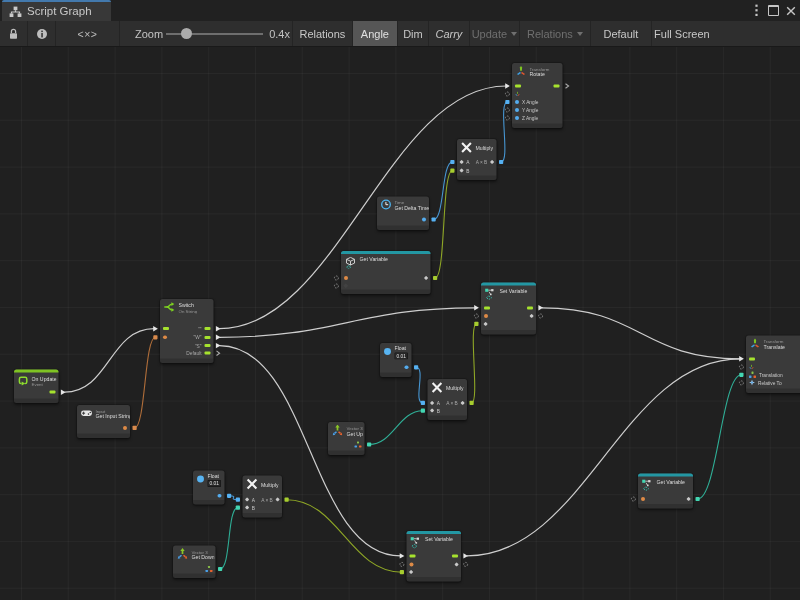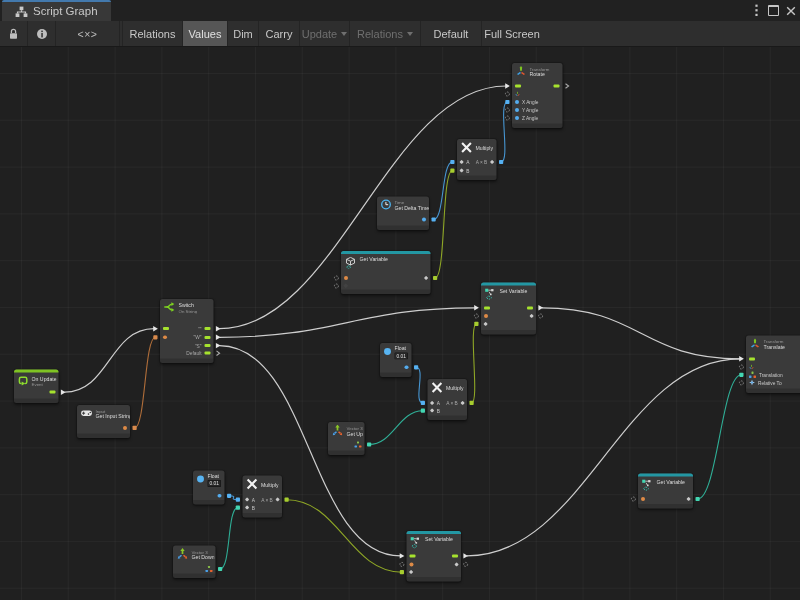--- a/index.html
+++ b/index.html
@@ -46,21 +46,21 @@
   .g-obj{width:6.4px;height:6.4px;background:#c9c9c9;transform:rotate(45deg);border-radius:1.2px;}
   .g-ghost{width:7.2px;height:7.2px;background:#424242;transform:rotate(45deg);border-radius:1.4px;}
   .g-v3{position:relative;width:14px;height:12.8px;}
   .g-v3 i{position:absolute;width:4.8px;height:4.8px;border-radius:0.8px;}
   .g-v3 .a{left:4.6px;top:0;background:#8bc34a;}
   .g-v3 .b{left:0;bottom:0;background:#4aa0e8;}
   .g-v3 .c{right:0;bottom:0;background:#e8622e;}
   
   #tabbar{position:absolute;left:0;top:0;width:800px;height:21px;background:#212121;z-index:10;}
   #tab{position:absolute;left:2px;top:0;width:109px;height:21px;background:#383838;
-       border-top:2px solid #4379ad;border-radius:2px 2px 0 0;display:flex;align-items:center;gap:5px;padding:0 13px;box-sizing:border-box;}
+       border-top:2px solid #4379ad;border-radius:2px 2px 0 0;display:flex;align-items:center;gap:5px;padding:0 7px;box-sizing:border-box;}
   #tab .tab-title{font-size:11.5px;color:#c9c9c9;margin-top:-1px;}
   #winctl{position:absolute;right:0;top:0;height:21px;display:flex;align-items:center;gap:0;z-index:11;}
   .wbtn{width:18px;height:21px;display:flex;align-items:center;justify-content:center;color:#c6c6c6;}
   .wbtn.menu{font-size:12px;letter-spacing:0;width:16px;}
   .maxbox{width:9px;height:8px;border:1px solid #c6c6c6;border-top-width:2px;border-radius:1px;}
   .wbtn.close{font-size:12px;}
   #toolbar{position:absolute;left:0;top:21px;width:800px;height:25px;background:#2e2e2e;z-index:10;
            border-bottom:1px solid #191919;display:flex;align-items:stretch;}
   .tsep{width:1px;background:#242424;flex:0 0 auto;}
   .titem{display:flex;align-items:center;justify-content:center;flex:0 0 auto;}
@@ -611,35 +611,43 @@
       <circle cx="6" cy="6" r="5" fill="#bdbdbd"></circle>
       <rect x="5.3" y="2.6" width="1.5" height="1.5" fill="#2e2e2e"></rect>
       <rect x="5.3" y="5" width="1.5" height="4.4" fill="#2e2e2e"></rect>
     </svg>
   </div>
   <div class="tsep"></div>
   <div class="titem" style="width:63px">
     <span class="codeglyph">&lt;×&gt;</span>
   </div>
   <div class="tsep"></div>
+  <div id="zoomwrap" style="margin-left:15px">
+    <span id="zoomlabel">Zoom</span>
+    <div id="slider">
+      <div class="track"></div>
+      <div class="handle" id="zoomhandle" style="left: 14.87px;"></div>
+    </div>
+    <span id="zoomval">0.4x</span>
+  </div>
   <div class="tsep" style="margin-left:2px"></div>
   <div id="tbuttons" style="display:flex;align-items:stretch;">
       <div class="tbtn" style="width: 59px;">
         <span>Relations</span>
       </div>
       <div class="tsep"></div>
       <div class="tbtn active" style="width: 44px;">
-        <span>Values</span>
+        <span>Angle</span>
       </div>
       <div class="tsep"></div>
       <div class="tbtn" style="width: 30px;">
         <span>Dim</span>
       </div>
       <div class="tsep"></div>
-      <div class="tbtn" style="width: 40px;">
+      <div class="tbtn" style="width: 40px; font-style: italic;">
         <span>Carry</span>
       </div>
       <div class="tsep"></div>
       <div class="tbtn disabled" style="width: 49px;">
         <span>Update</span>
         <i class="caret"></i>
       </div>
       <div class="tsep"></div>
       <div class="tbtn disabled" style="width: 70px;">
         <span>Relations</span>

